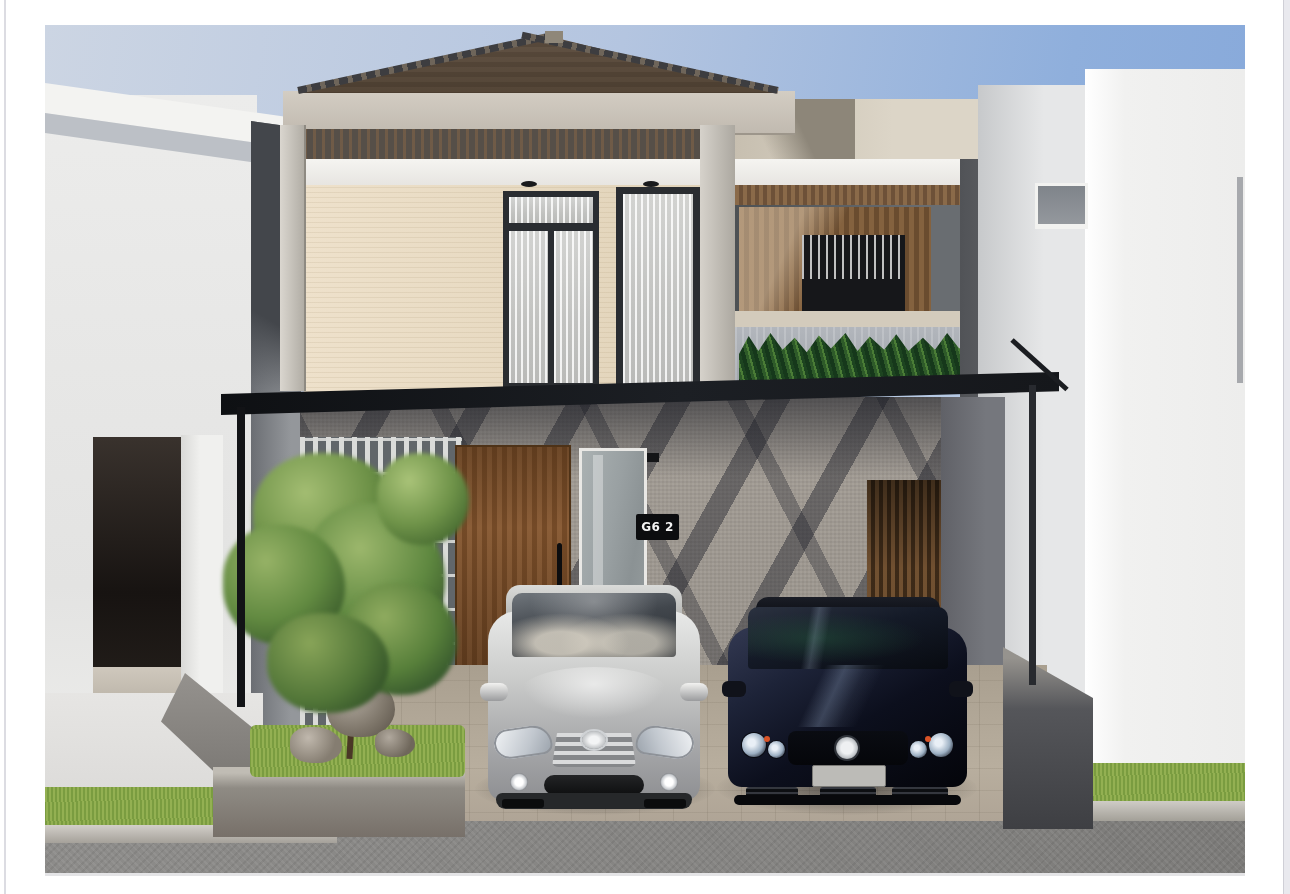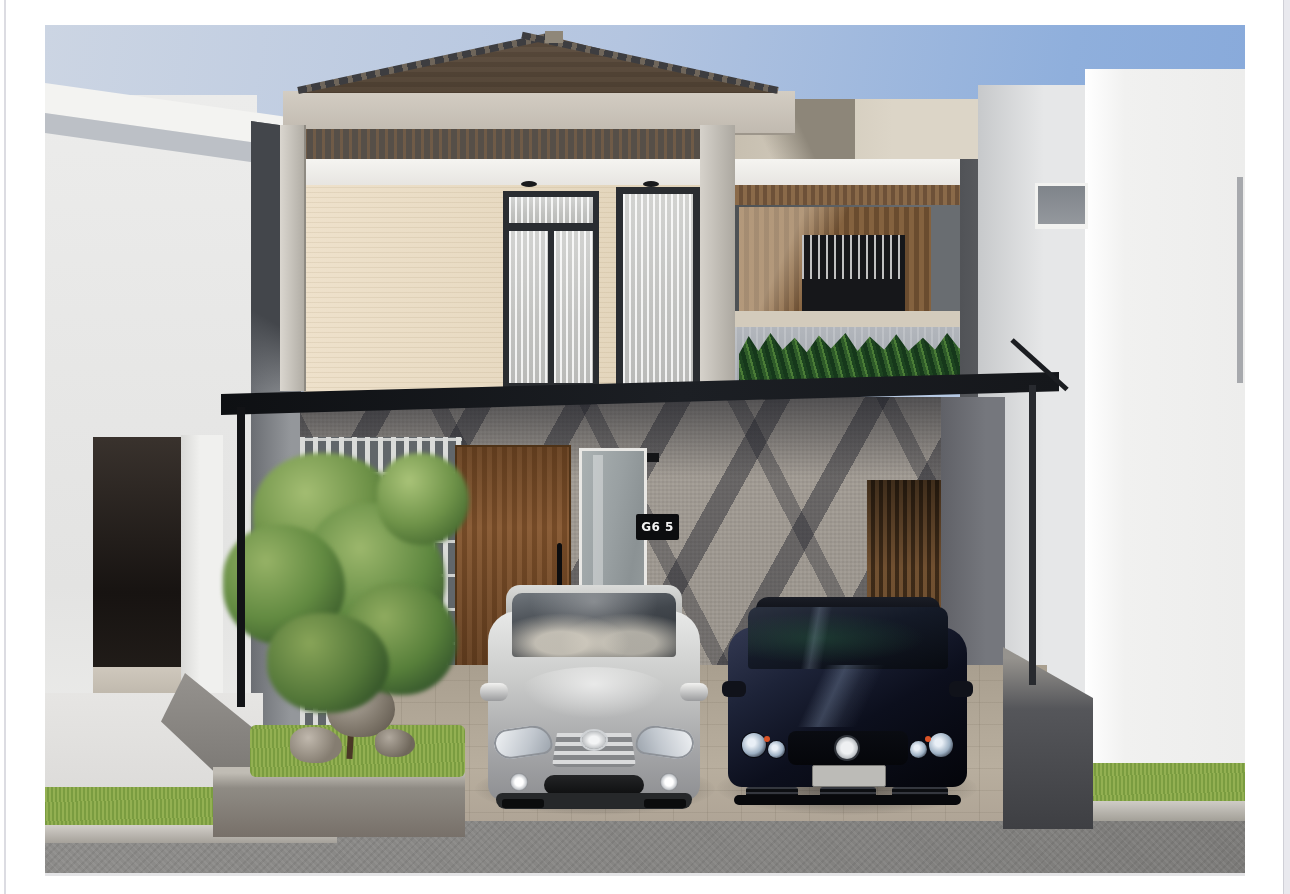--- a/index.html
+++ b/index.html
@@ -273,21 +273,21 @@
 
   <div class="ab gf-wall"></div>
   <div class="ab gf-shade"></div>
   <div class="ab lattice"></div>
   <div class="ab door"></div>
   <div class="ab door-handle"></div>
   <div class="ab door-vent"></div>
   <div class="ab sidelight"></div>
   <div class="ab sidelight-refl"></div>
   <div class="ab sidelight-plant"></div>
-  <div class="ab sign">G6 5</div>
+  <div class="ab sign">G6 2</div>
   <div class="ab gf-slats"></div>
   <div class="ab gf-sideR"></div>
 
   <div class="ab apron"></div>
   <div class="ab street"></div>
   <div class="ab grass grassL"></div>
   <div class="ab curbL"></div>
   <div class="ab grass grassR"></div>
   <div class="ab curbR"></div>
   <div class="ab lowR"></div>

